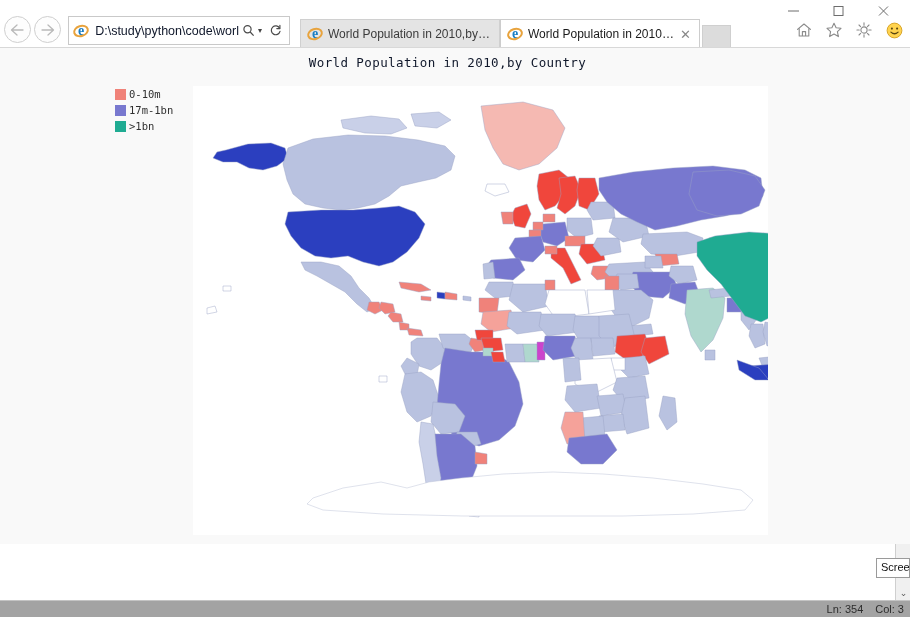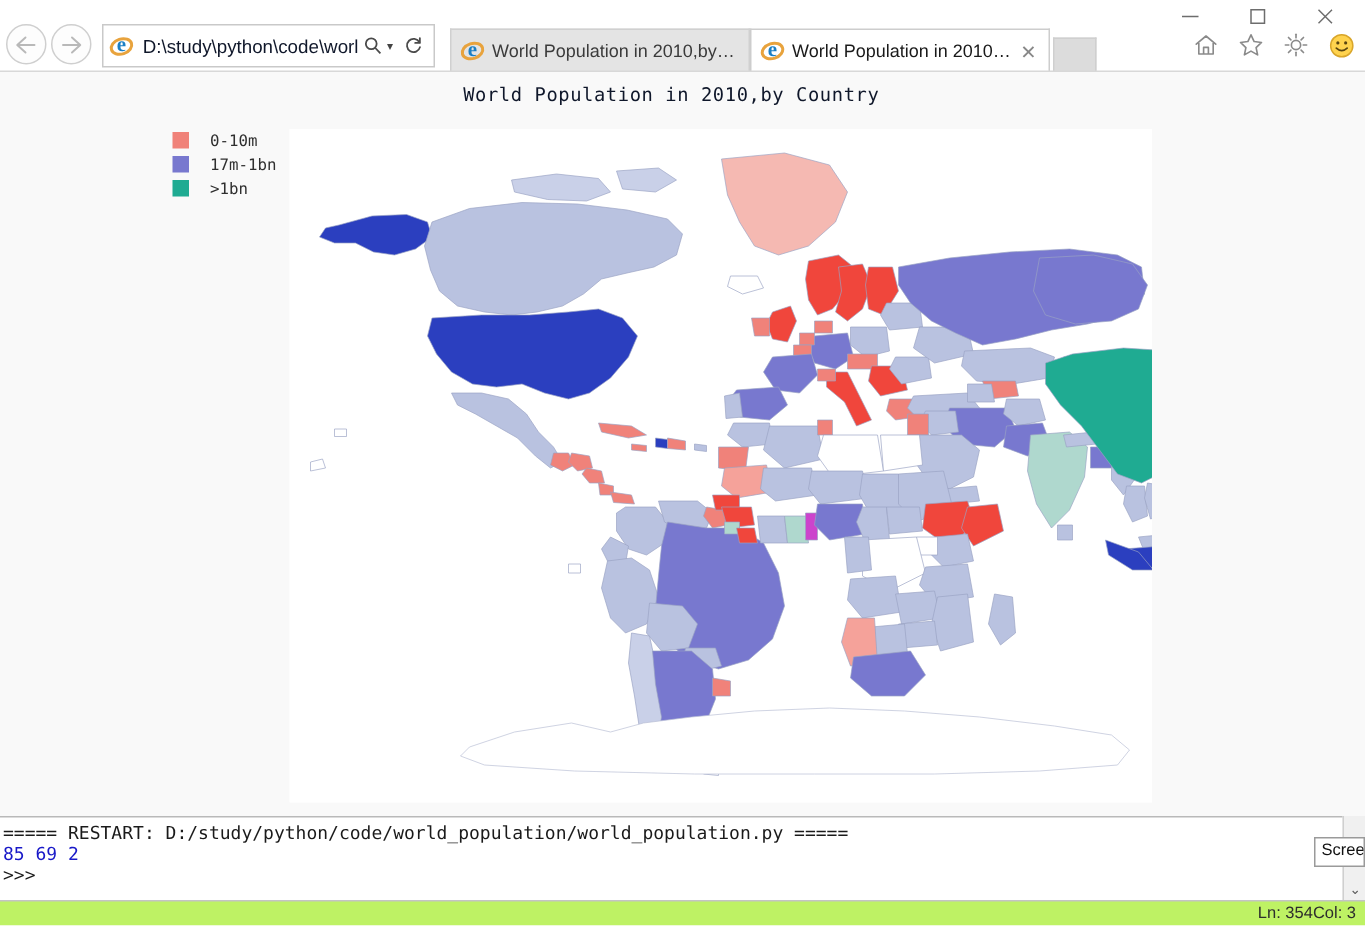--- a/index.html
+++ b/index.html
@@ -99,21 +99,21 @@
   }
   .chart-title {
     position: absolute; left: 0; top: 7px; width: 895px; text-align: center;
     font-family: "DejaVu Sans Mono", monospace; font-size: 12.5px; color: #0f172a;
     letter-spacing: 0.4px;
   }
   .legend {
     position: absolute; left: 115px; top: 40px;
     display: flex; flex-direction: column; gap: 4px;
   }
-  .legend-row { display: flex; align-items: flex-start; gap: 14px; }
+  .legend-row { display: flex; align-items: center; gap: 3px; }
   .legend-swatch { width: 11px; height: 11px; flex: 0 0 11px; }
   .legend-label {
     font-family: "DejaVu Sans Mono", monospace; font-size: 10.5px; color: #2f2f2f;
   }
   .plot {
     position: absolute; left: 193px; top: 38px; width: 575px; height: 449px;
     background: #ffffff;
   }
   .plot svg { display: block; width: 100%; height: 100%; }
 
@@ -142,23 +142,23 @@
 
   .tooltip {
     position: absolute; left: 876px; top: 558px; height: 20px;
     background: #ffffff; border: 1px solid #9a9a9a;
     font-size: 11px; color: #111; padding: 2px 4px; white-space: nowrap;
     overflow: hidden; max-width: 34px;
   }
 
   .statusbar {
     position: absolute; left: 0; top: 600px; width: 910px; height: 17px;
-    background: #bef264; border-top: 1px solid #c4c4c4;
+    background: #a3a3a3; border-top: 1px solid #c4c4c4;
     display: flex; align-items: center; justify-content: flex-end;
-    font-size: 11px; color: #2d2d2d; padding-right: 6px; 
+    font-size: 11px; color: #2d2d2d; padding-right: 6px; gap: 12px;
   }
 </style>
 </head>
 <body>
 
 <div id="app">
 
   <div class="browser">
 
     <div class="win-controls">
@@ -439,25 +439,20 @@
           <path fill="#ffffff" stroke="#b8bed4" d="M120 412 L150 402 L188 396 L214 402 L236 396 L268 392 L310 388 L360 386 L410 388 L460 392 L510 398 L548 404 L560 414 L552 424 L500 428 L430 430 L350 430 L270 430 L190 428 L130 424 L114 418 Z"></path>
 
           <path fill="#ffffff" d="M14 222 L22 220 L24 226 L14 228 Z"></path>
           <path fill="#ffffff" d="M186 290 L194 290 L194 296 L186 296 Z"></path>
           <path fill="#ffffff" d="M30 200 L38 200 L38 205 L30 205 Z"></path>
         </g>
       </svg>
     </div>
   </div>
 
-  <div class="shell">
-    <div class="shell-line shell-restart">===== RESTART: D:/study/python/code/world_population/world_population.py =====</div>
-    <div class="shell-line shell-out">85 69 2</div>
-    <div class="shell-line shell-prompt">&gt;&gt;&gt;</div>
-  </div>
 
   <div class="shell-scroll">
     <div class="scroll-arrow">⌄</div>
   </div>
 
   <div class="tooltip">Screen</div>
 
   <div class="statusbar">
     <span>Ln: 354</span>
     <span>Col: 3</span>

